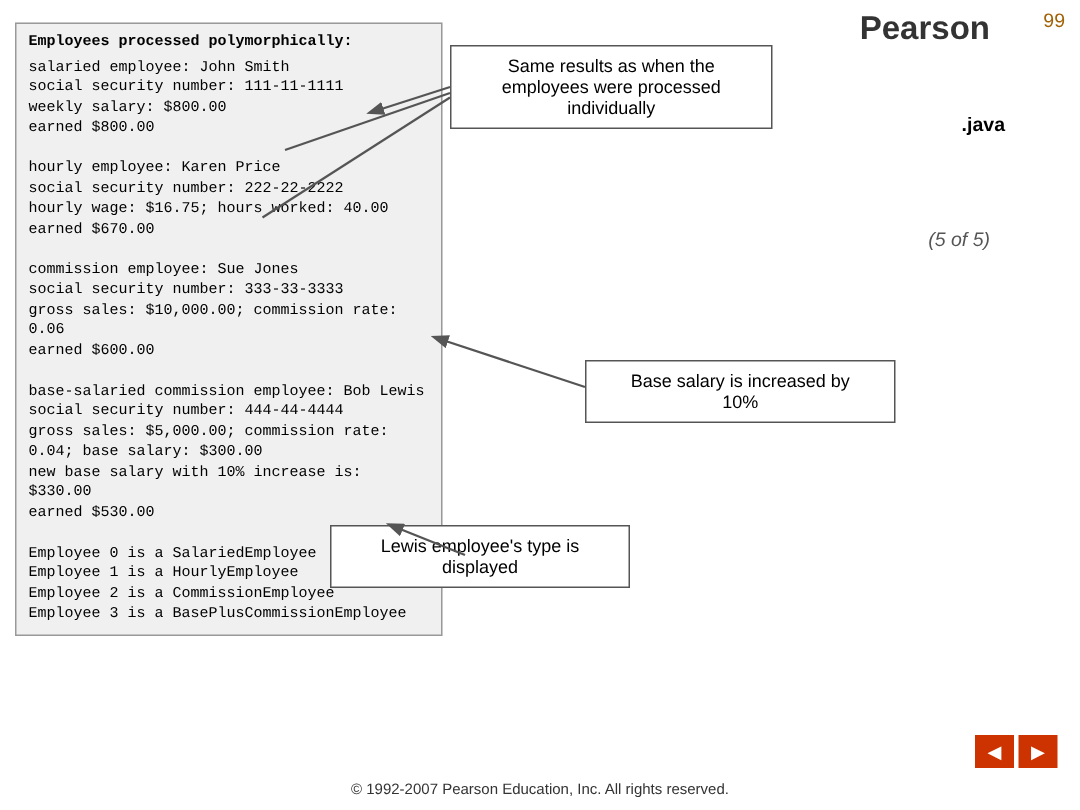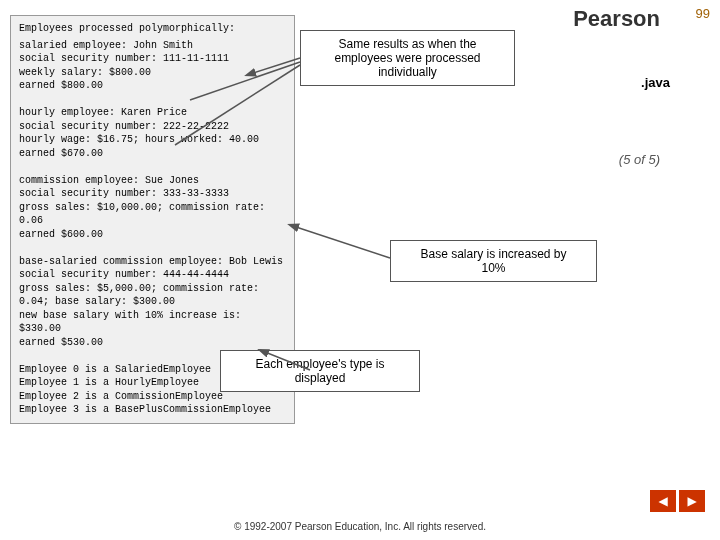--- a/index.html
+++ b/index.html
@@ -146,21 +146,21 @@
     }
   </style>
 </head>
 <body>
 
 <div class="page-number">99</div>
 
 <div class="outline-title">Pearson</div>
 
 <div class="terminal-area">
-  <div style="font-weight:normal; margin-bottom:3px;">Employees processed polymorphically:</div>
+  <div style="font-weight:bold; margin-bottom:3px;">Employees processed polymorphically:</div>
   <pre>salaried employee: John Smith
 social security number: 111-11-1111
 weekly salary: $800.00
 earned $800.00
 
 hourly employee: Karen Price
 social security number: 222-22-2222
 hourly wage: $16.75; hours worked: 40.00
 earned $670.00
 
@@ -184,21 +184,21 @@
 <div class="callout-box callout-results">
   <span>Same results as when the employees
 were processed individually</span>
 </div>
 
 <div class="callout-box callout-base-salary">
   <span>Base salary is increased by 10%</span>
 </div>
 
 <div class="callout-box callout-employee-type">
-  <span>Each employee's type is displayed</span>
+  <span>Lewis employee's type is displayed</span>
 </div>
 
 <div class="java-filename">
   <div>.java</div>
 </div>
 
 <div class="page-indicator">(5 of 5)</div>
 
 <svg class="arrows-svg">
 

